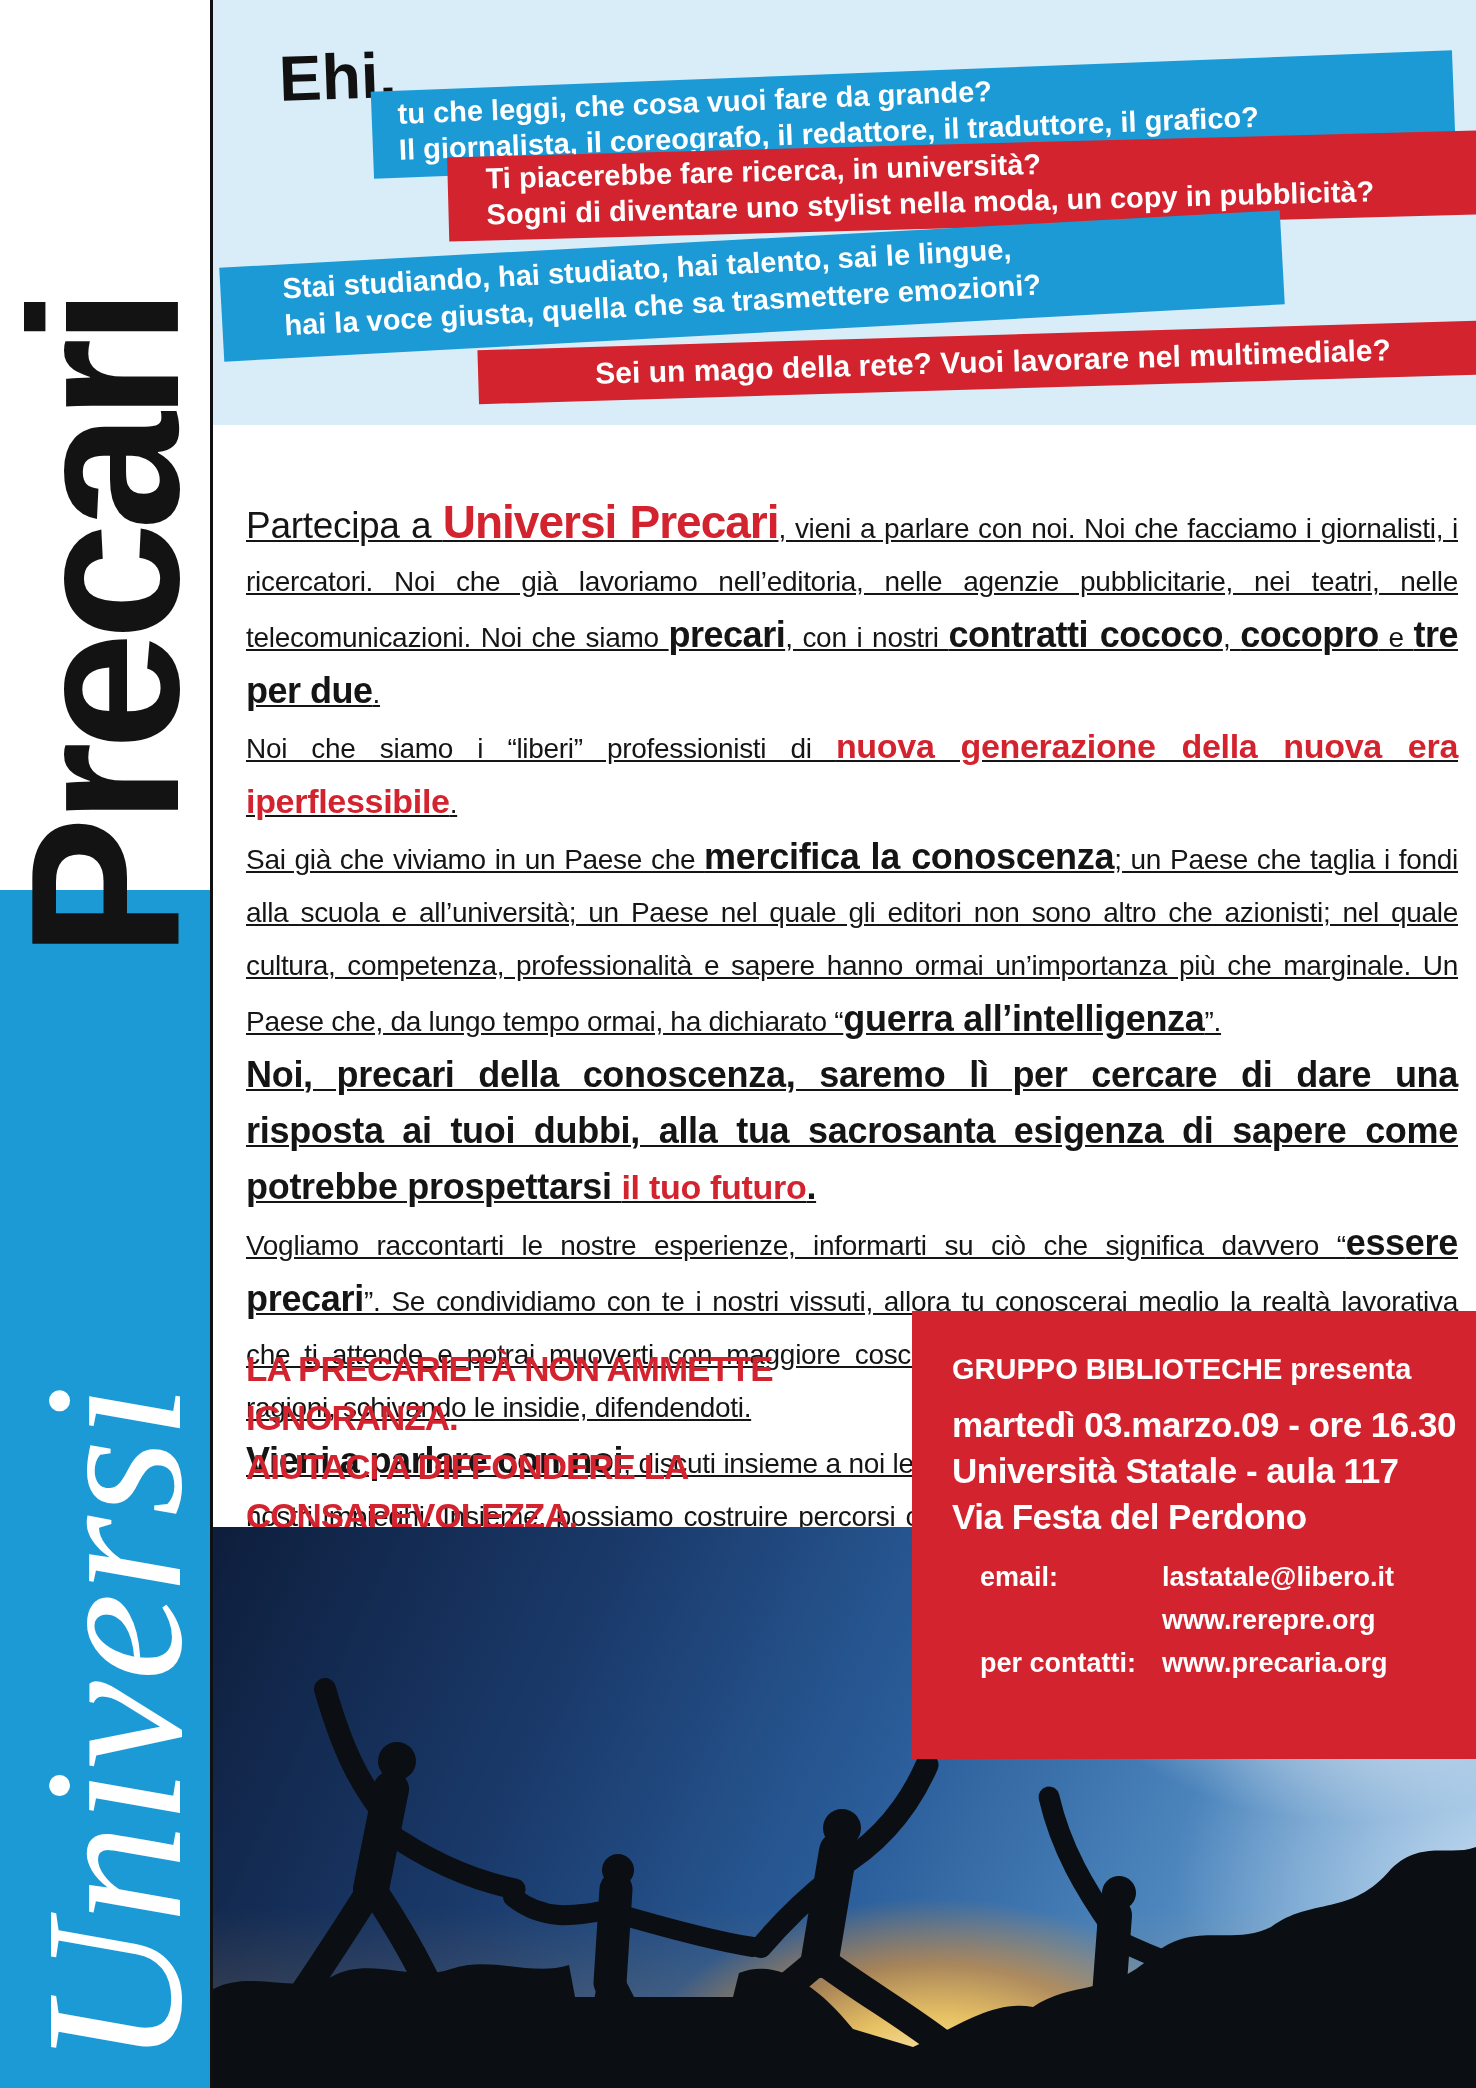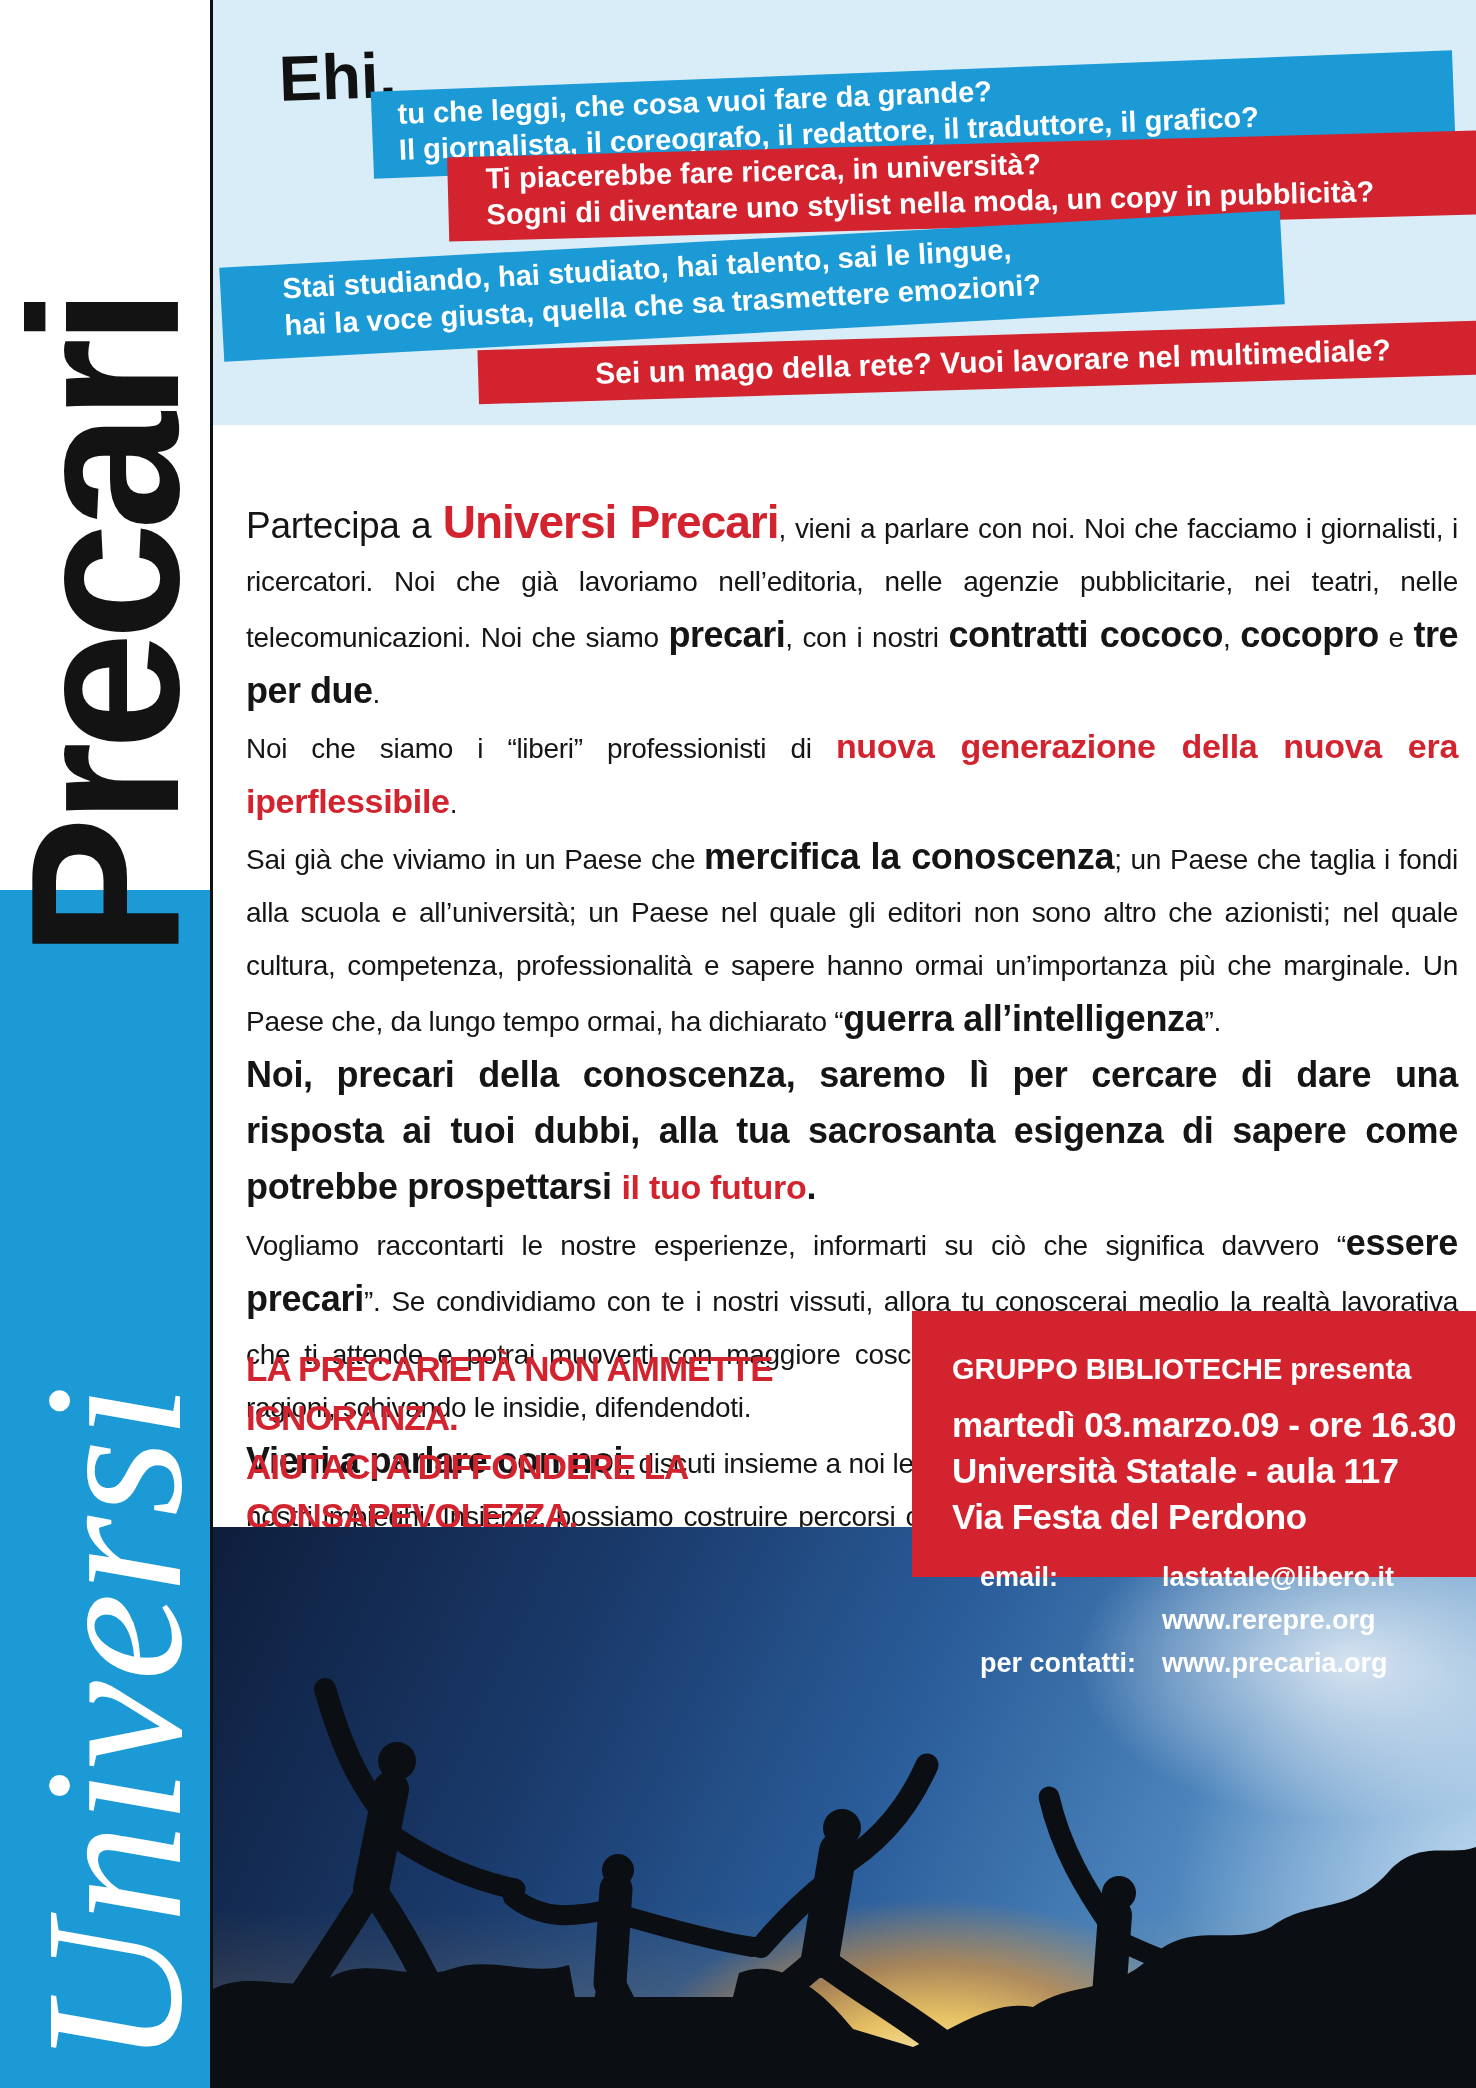--- a/index.html
+++ b/index.html
@@ -30,31 +30,31 @@
   .banner{position:absolute;left:213px;top:0;width:1263px;height:425px;background:var(--lightblue);}
   .ehi{position:absolute;left:66px;top:40px;font-size:64px;font-weight:bold;color:#111;transform:rotate(-2deg);}
   .ribbon{position:absolute;color:#fff;font-weight:bold;}
   .ribbon .rl{white-space:nowrap;}
   .ribbon-1{left:159px;top:71px;width:1056px;height:82px;background:var(--blue);transform:rotate(-2.2deg);padding:5px 0 0 26px;font-size:29px;line-height:36px;}
   .ribbon-2{left:235px;top:143px;width:1070px;height:80px;background:var(--red);transform:rotate(-1.5deg);padding:4px 0 0 38px;font-size:29px;line-height:36px;}
   .ribbon-3{left:8px;top:239px;width:1000px;height:88px;background:var(--blue);transform:rotate(-3.1deg);padding:6px 0 0 62px;font-size:29px;line-height:37px;}
   .ribbon-4{left:265px;top:335px;width:1030px;height:54px;background:var(--red);transform:rotate(-1.7deg);font-size:30px;line-height:54px;text-align:center;}
   
   .bodytext{position:absolute;left:246px;top:496px;width:1212px;color:var(--ink);}
-  .bodytext p{margin:0;font-size:28px;line-height:53px;text-align:justify;letter-spacing:-0.3px;}
+  .bodytext p{margin:0;font-size:28px;line-height:53px;text-align:justify;letter-spacing:-0.3px;text-decoration:underline;}
   .seg-lead{font-size:37px;}
   .seg-title{font-size:46px;font-weight:bold;color:var(--red);letter-spacing:-1px;}
   .seg-bigb{font-size:36px;font-weight:bold;letter-spacing:-0.5px;}
   .seg-b{font-size:36px;font-weight:bold;}
   .seg-rb{font-size:34px;font-weight:bold;color:var(--red);}
   
   .cta{position:absolute;left:246px;top:1344px;width:680px;color:var(--red);
        font-size:35px;font-weight:bold;line-height:49px;letter-spacing:-1px;}
   
-  .eventbox{position:absolute;left:912px;top:1311px;width:564px;height:266px;background:var(--red);
+  .eventbox{position:absolute;left:912px;top:1311px;width:564px;height:448px;background:var(--red);
             color:#fff;z-index:5;box-sizing:border-box;padding:42px 20px 0 40px;}
   .eventbox .hdr{font-size:29px;font-weight:bold;white-space:nowrap;}
   .eventbox .when{margin-top:16px;font-size:35px;font-weight:bold;line-height:46px;letter-spacing:-0.5px;}
   .eventbox .contacts{margin-top:16px;font-size:27px;font-weight:bold;line-height:43px;}
   .crow{display:flex;}
   .crow .cl{width:182px;flex:0 0 182px;margin-left:28px;}
   
   .photo{position:absolute;left:213px;top:1527px;width:1263px;height:561px;
     background:
       radial-gradient(ellipse 300px 190px at 57% 100%, rgba(255,250,215,0.98), rgba(255,205,90,0.85) 38%, rgba(248,150,35,0.55) 65%, rgba(248,150,35,0) 100%),

